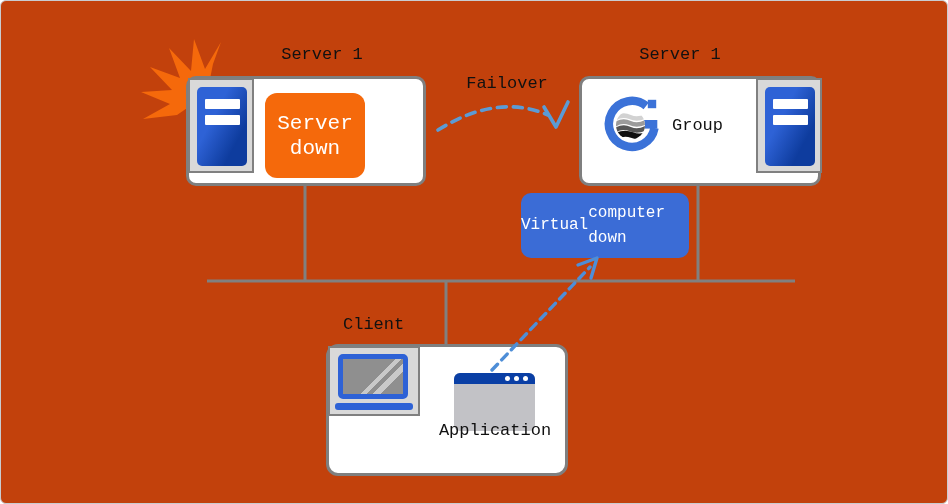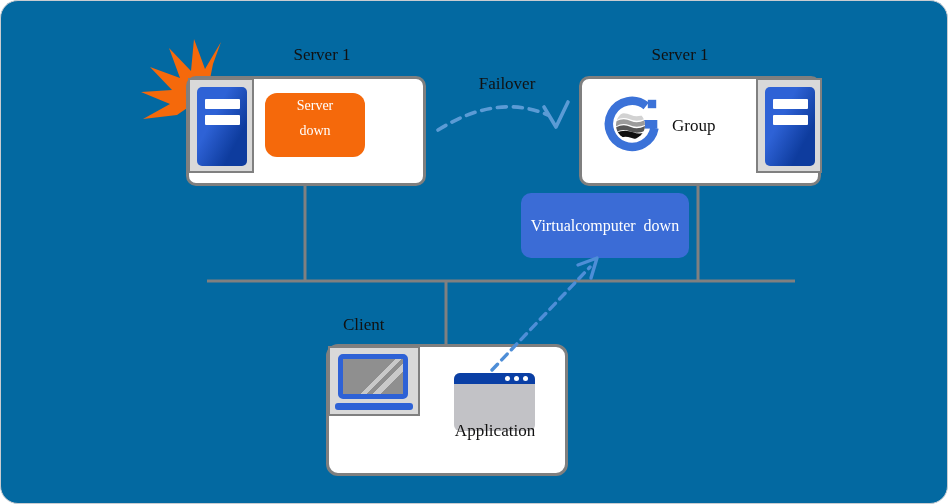--- a/index.html
+++ b/index.html
@@ -1,41 +1,41 @@
 <!DOCTYPE html>
 <html style="--text: #111111; --orange: #f5690b; --server-blue-light: #2e62d6; --server-blue-dark: #0e3c9e; --icon-bg: #d9d9d9; --icon-border: #808080; --box-border: #7f7f7f; --line-gray: #808080; --failover-blue: #5b9bd5; --redirect-blue: #4e8ed7; --virtual-blue: #3b6cd6; --group-blue: #3b72d8; --titlebar-navy: #0a3fa5; --window-gray: #c2c2c6;"><head>
 <meta charset="utf-8">
 <style>
   html,body{margin:0;padding:0;background:#fff;}
   .canvas{
-    position:relative;width:946px;height:502px;background:#0369a1;
-    border:1px solid #c9ccd1;border-radius:18px;overflow:hidden;
-    font-family:Liberation Serif, serif;color:var(--text,#111);
+    position:relative;width:946px;height:502px;background:#c2410c;
+    border:1px solid #c9ccd1;border-radius:6px;overflow:hidden;
+    font-family:Liberation Mono, monospace;color:var(--text,#111);
   }
   .layer{position:absolute;left:0;top:0;width:948px;height:504px;pointer-events:none;}
 
   
   .lbl{position:absolute;font-size:17px;color:var(--text,#111);white-space:nowrap;}
   .ctr{transform:translateX(-50%);}
 
   
   .node{position:absolute;background:#fff;border:3px solid var(--box-border,#7f7f7f);border-radius:10px;box-sizing:border-box;}
 
   
   .srv{position:absolute;width:66px;height:95px;background:var(--icon-bg,#d9d9d9);
        border:2px solid var(--icon-border,#808080);box-sizing:border-box;}
   .srv .tower{position:absolute;left:7px;top:7px;width:50px;height:79px;border-radius:5px;
        background:linear-gradient(118deg,var(--server-blue-light,#2e62d6) 35%,var(--server-blue-dark,#0e3c9e) 75%);}
   .srv .bar{position:absolute;left:8px;width:35px;height:10px;background:#fff;border-radius:1px;}
   .srv .bar.b1{top:12px;} .srv .bar.b2{top:28px;}
 
   
-  .down-badge{position:absolute;left:264px;top:92px;width:100px;height:64px;border-radius:12px;
-      background:var(--orange,#f5690b);display:flex;flex-direction:column;align-items:center;
-      color:#fff;font-size:14px;line-height:25px;}
+  .down-badge{position:absolute;left:264px;top:92px;width:100px;height:85px;border-radius:12px;
+      background:var(--orange,#f5690b);display:flex;flex-direction:column;align-items:center;justify-content:center;
+      color:#fff;font-size:21px;line-height:25px;}
 
   
   .virtual-badge{position:absolute;left:520px;top:192px;width:168px;height:65px;border-radius:10px;
       background:var(--virtual-blue,#3b6cd6);display:flex;flex-direction:row;align-items:center;justify-content:center;
       color:#fff;font-size:16px;line-height:25px;}
   .virtual-badge .l2{word-spacing:4px;}
 
   
   .laptop{position:absolute;left:327px;top:345px;width:92px;height:70px;background:var(--icon-bg,#d9d9d9);
       border:2px solid var(--icon-border,#808080);box-sizing:border-box;}

